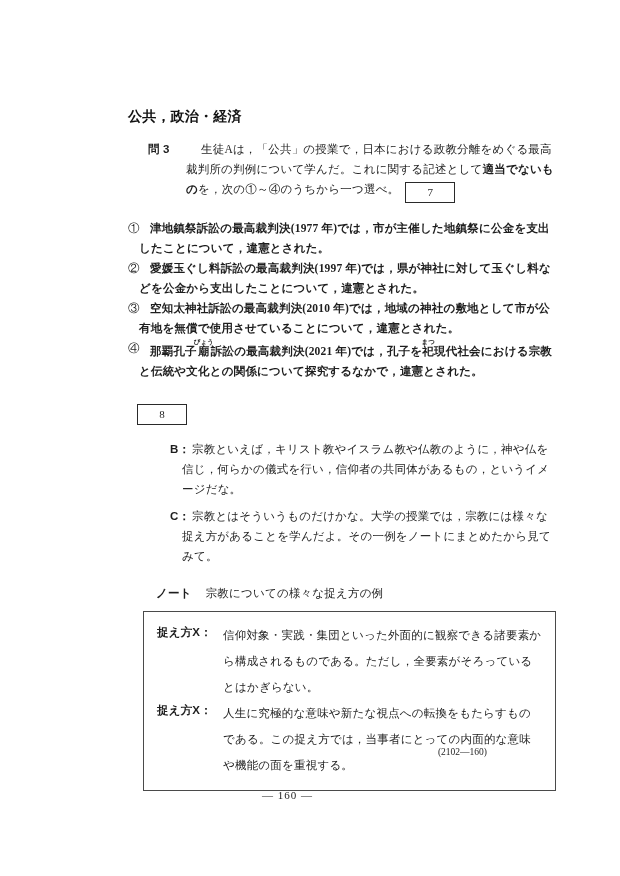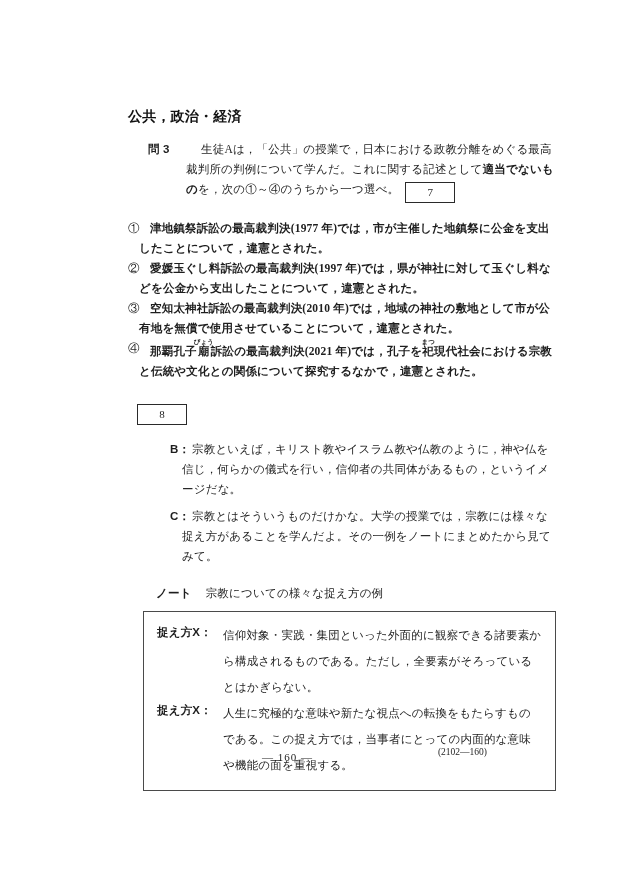--- a/index.html
+++ b/index.html
@@ -103,21 +103,21 @@
     flex:0 0 66px;
     font-weight:bold;
     white-space:nowrap;
     font-family:"Liberation Sans", sans-serif;
   }
   .note-item .note-text{flex:1;line-height:26px;}
   .note-item{margin-bottom:0;}
   
   .footer-page-number{
     position:absolute;
-    left:0;top:751px;width:575px;
+    left:0;top:789px;width:575px;
     text-align:center;
     font-size:11px;
     letter-spacing:1px;
   }
   .footer-code{
     position:absolute;
     right:105px;top:747px;
     font-size:9.5px;
   }
 </style>

